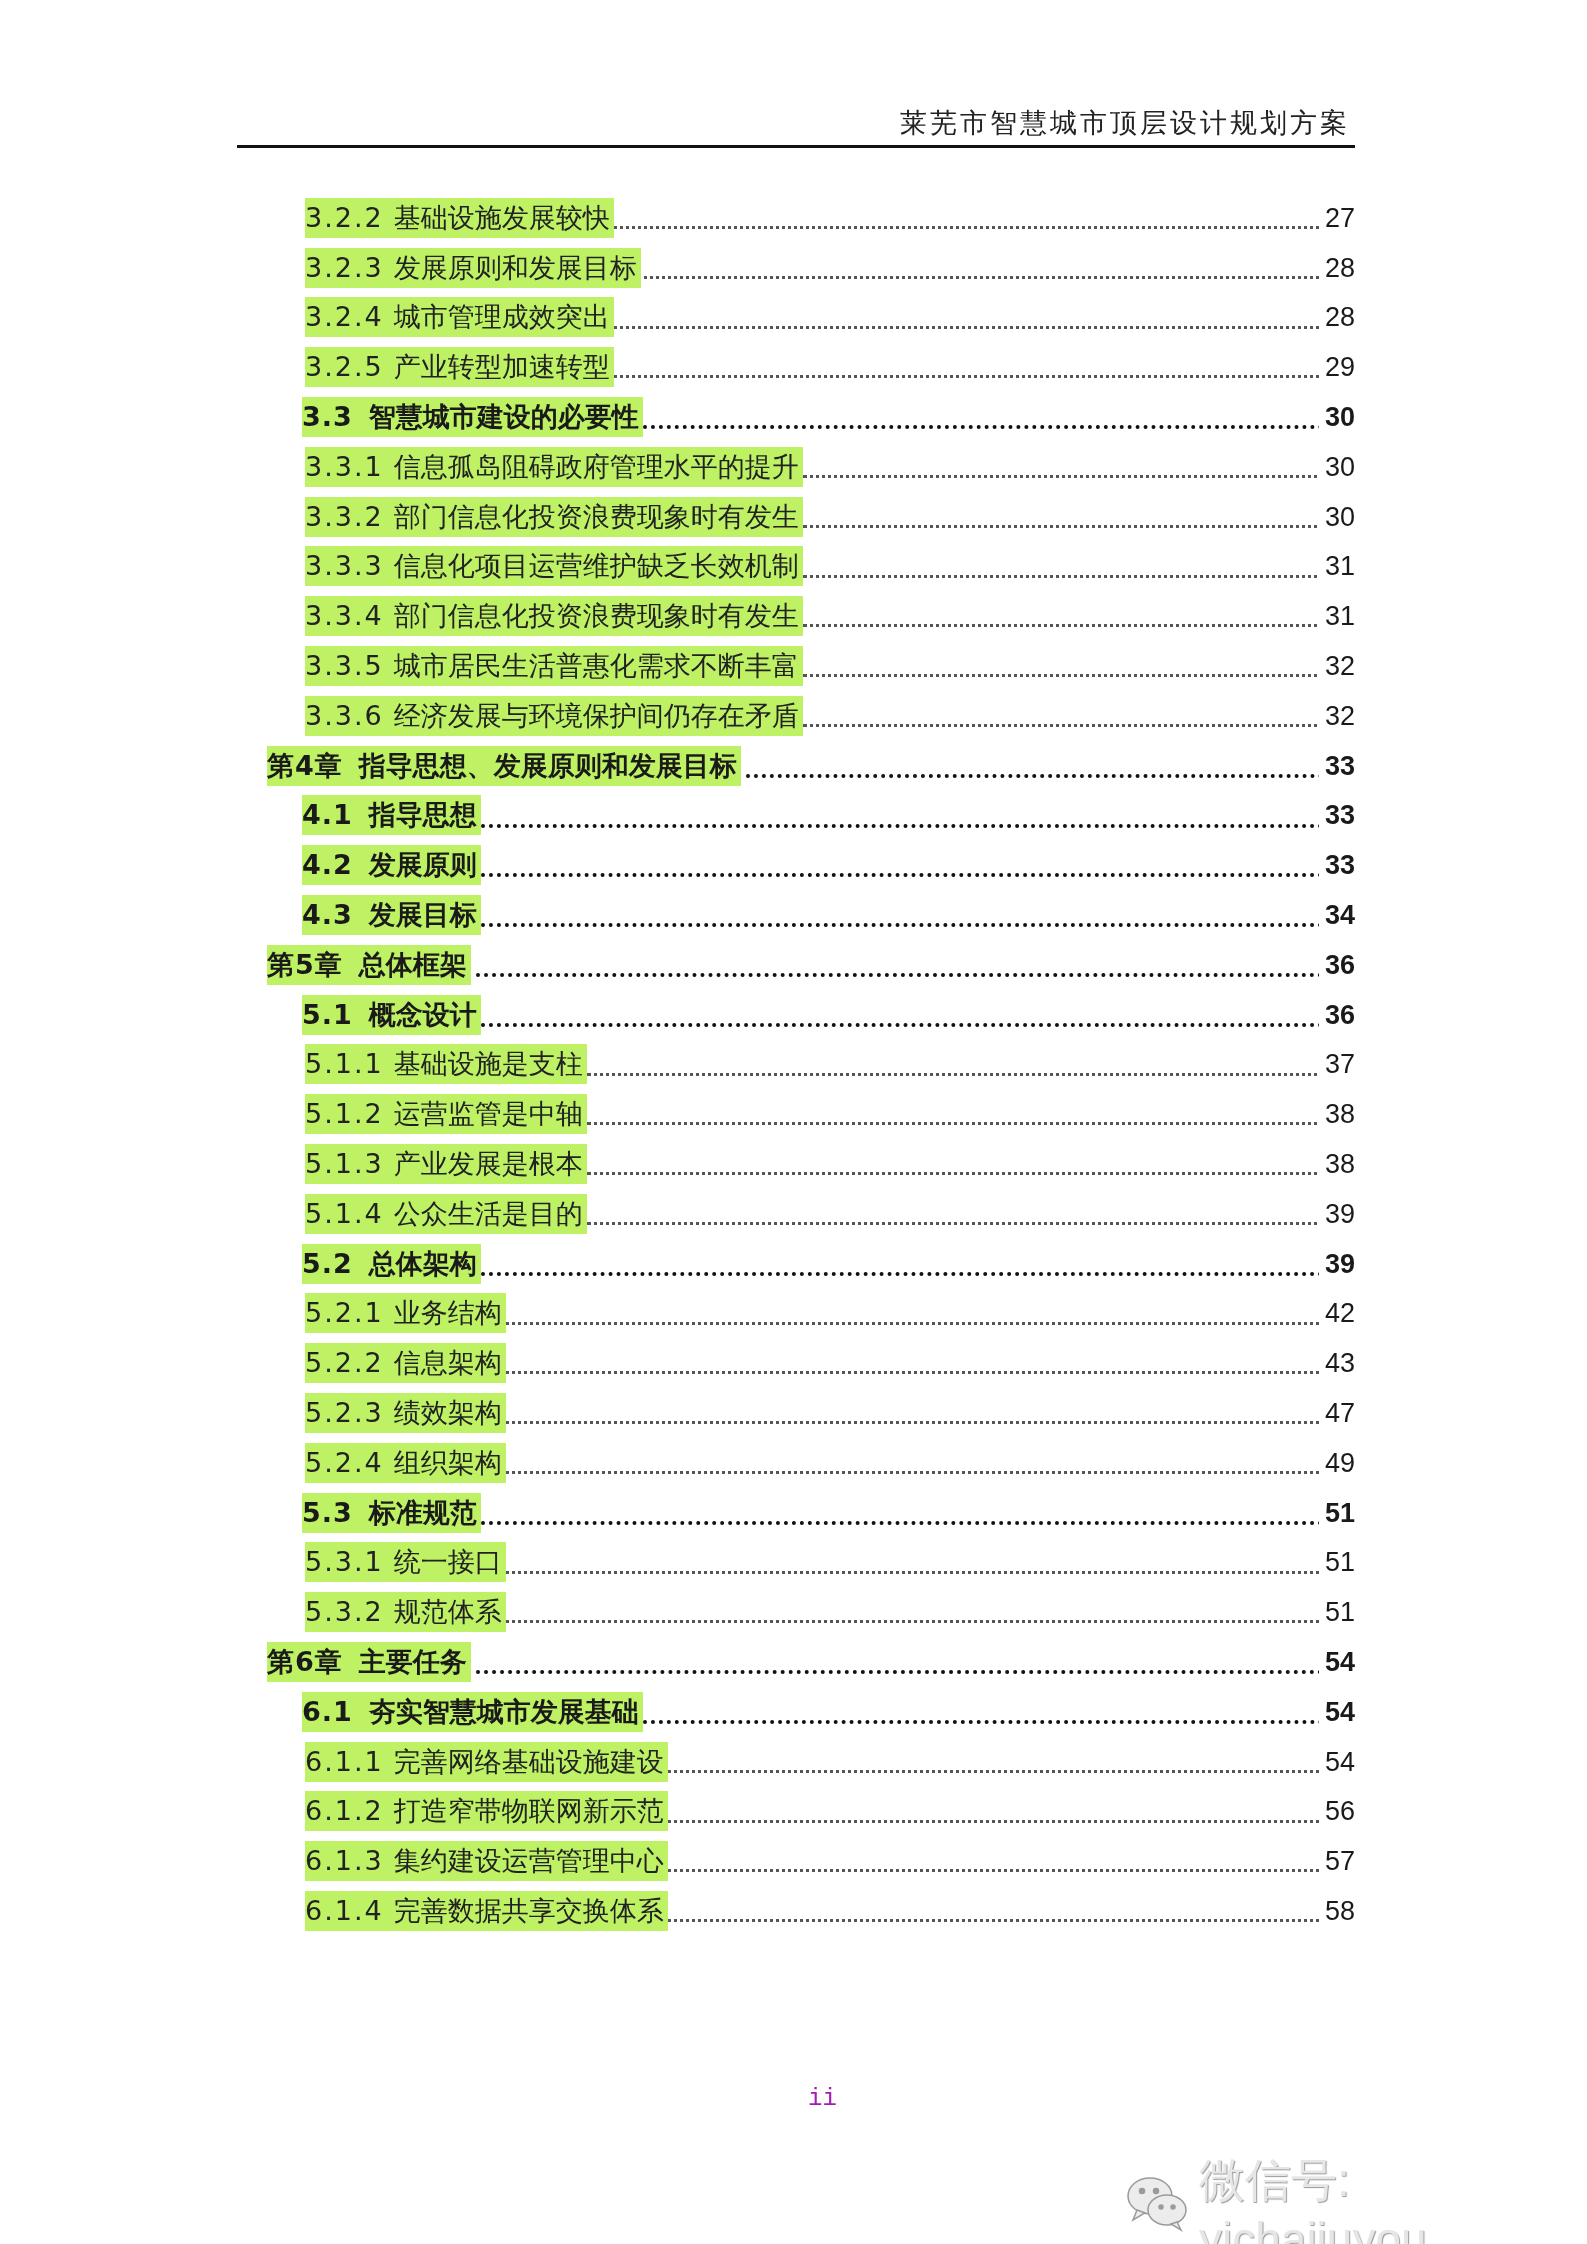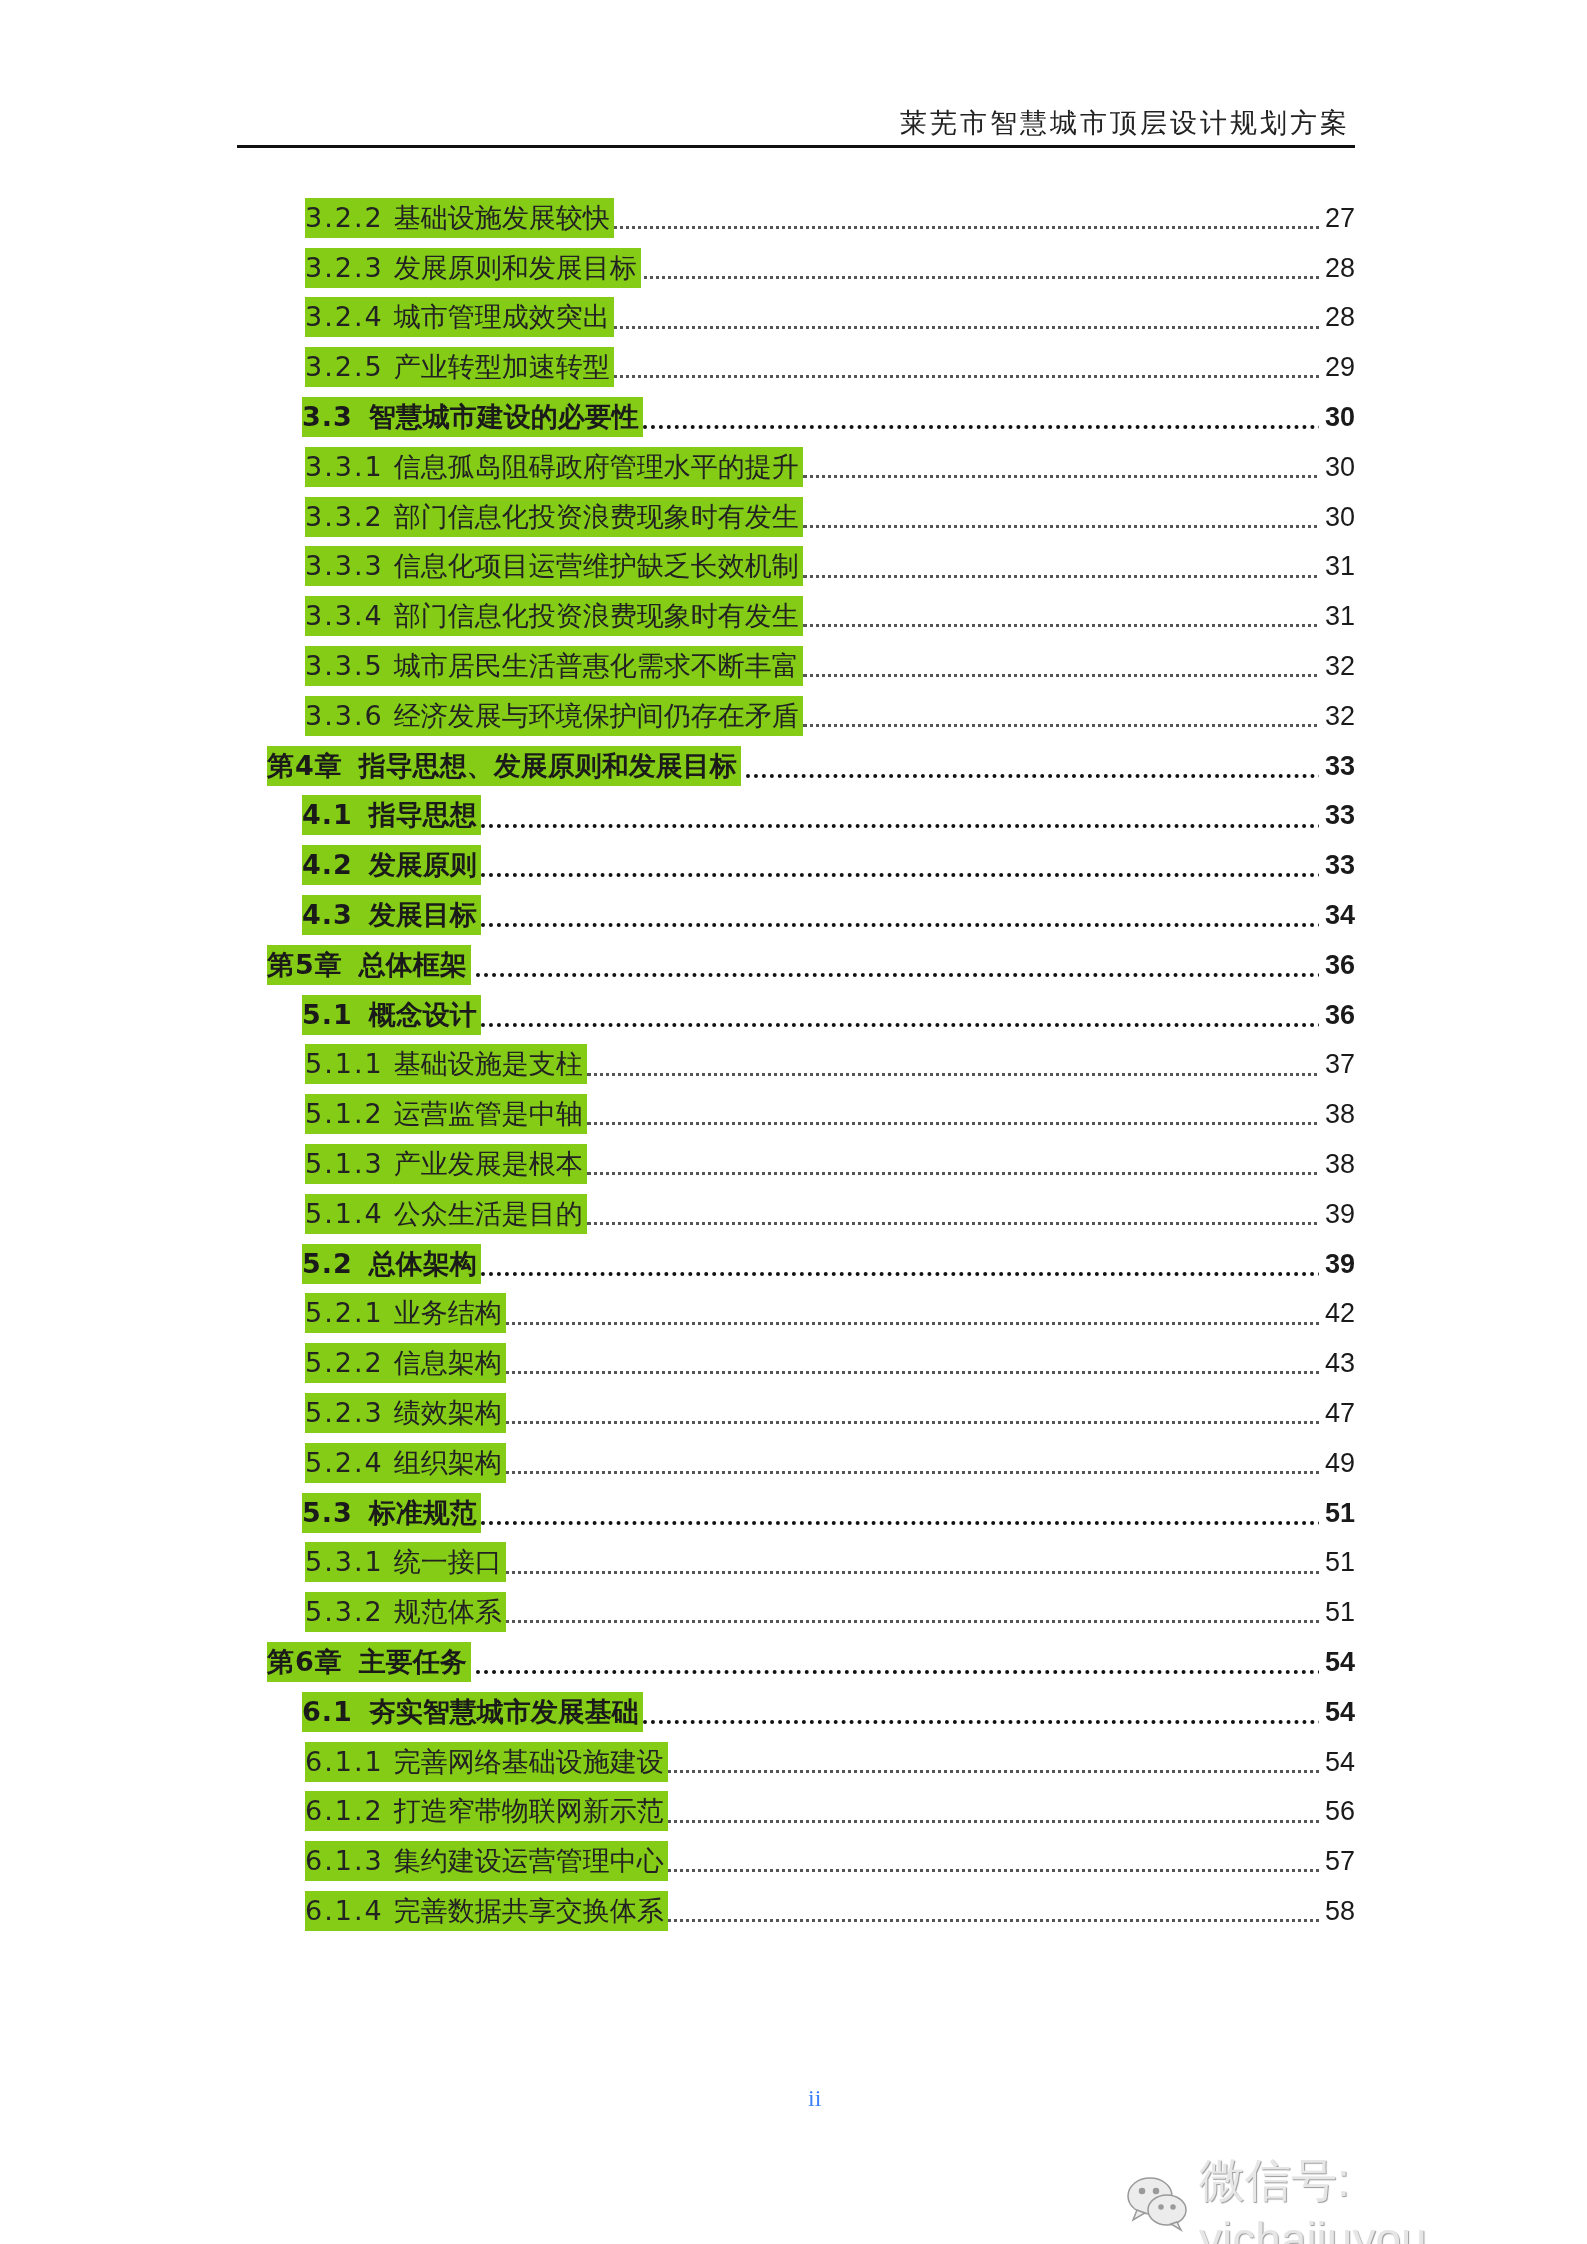--- a/index.html
+++ b/index.html
@@ -3,34 +3,34 @@
 <meta charset="utf-8">
 <style>
   html, body { margin: 0; padding: 0; background: #ffffff; }
   body { width: 1587px; height: 2244px; position: relative; overflow: hidden;
          font-family: "DejaVu Sans", "Liberation Sans", sans-serif; color: #1a1a1a; }
   .header-title { position: absolute; right: 237px; top: 105px; font-size: 27px;
          letter-spacing: 3px; color: #222; font-family: "DejaVu Sans", sans-serif; }
   .header-rule { position: absolute; left: 237px; width: 1118px; top: 145px; height: 3px; background: #111; }
   .toc { position: absolute; left: 0; top: 193px; width: 1587px; }
   .row { position: relative; height: 49.8px; display: flex; align-items: center; }
-  .row .label { position: absolute; white-space: nowrap; background: #84cc16; padding-right: 4px; z-index: 2;
+  .row .label { position: absolute; white-space: nowrap; background: #bef264; padding-right: 4px; z-index: 2;
          font-size: 27px; line-height: 40px; }
   .row .leader { position: absolute; right: 232px; height: 40px; top: 5px; z-index: 1;
          border-bottom: 3px dotted #555; transform: translateY(-12px); }
   .row .page { position: absolute; right: 232px; z-index: 2; background: #fff; padding-left: 6px;
          font-size: 27px; font-family: "Liberation Sans", sans-serif; line-height: 40px; }
   .row.chapter .label { left: 267px; font-weight: bold; }
   .row.section .label { left: 302px; font-weight: bold; }
   .row.sub .label { left: 305px; font-weight: normal; color: #222; }
   .row.chapter .page, .row.section .page { font-weight: bold; }
   .row.chapter .leader, .row.section .leader { border-bottom: 4px dotted #111; }
   .row .num { letter-spacing: 2px; margin-right: 10px; }
   .row.chapter .num, .row.section .num { margin-right: 16px; letter-spacing: 1px; }
-  .footer-page { position: absolute; left: 808px; top: 2085px; font-family: Liberation Serif, serif; font-size: 24px; color: #3b82f6; }
+  .footer-page { position: absolute; left: 808px; top: 2085px; font-family: Liberation Mono, monospace; font-size: 24px; color: #a21caf; }
   .watermark { position: absolute; left: 1125px; top: 2150px; display: flex; align-items: center; gap: 10px;
          color: #e6e6e6; text-shadow: 1px 1px 1px #9a9a9a; font-size: 46px; font-family: "Liberation Sans", sans-serif; }
   .watermark svg { width: 64px; height: 58px; }
 </style>
 </head>
 <body>
 
 <div class="header-title">莱芜市智慧城市顶层设计规划方案</div>
 <div class="header-rule"></div>
 

